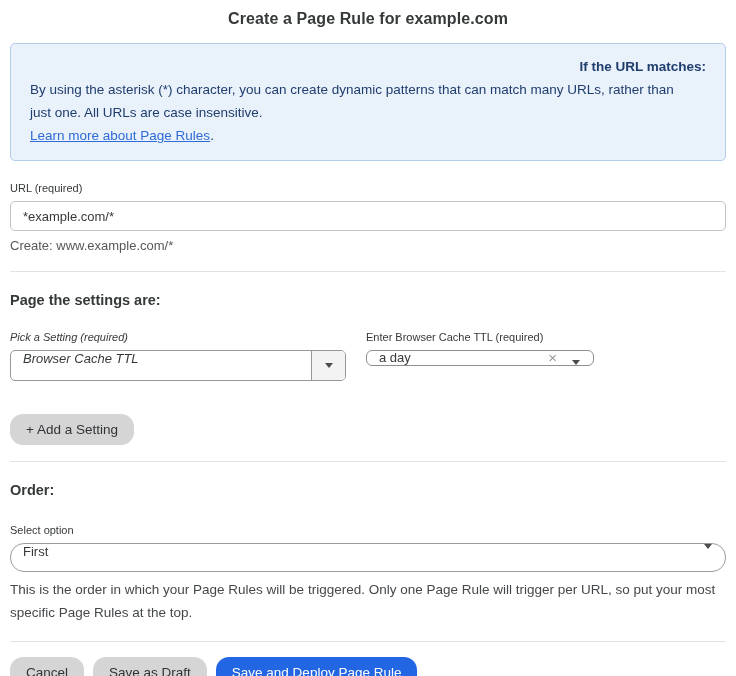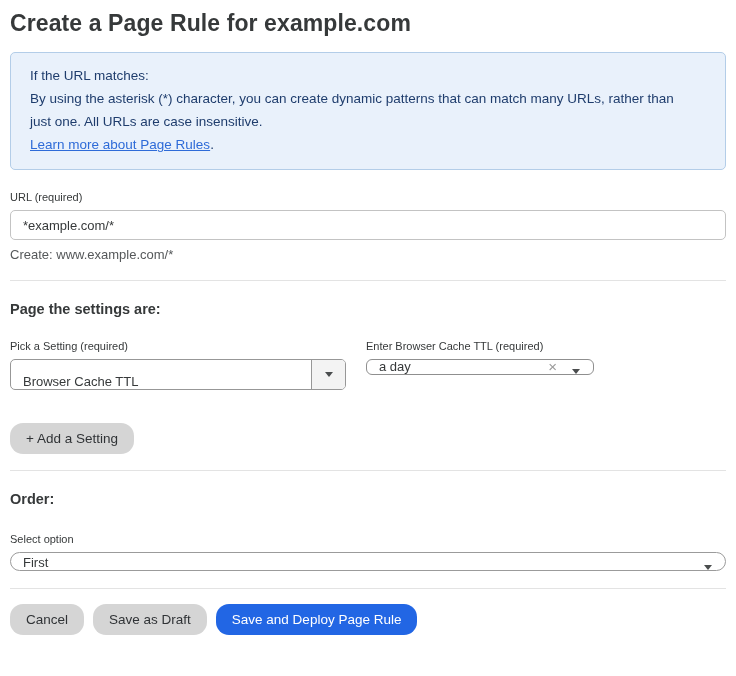--- a/index.html
+++ b/index.html
@@ -8,37 +8,38 @@
     width: 736px;
     height: 676px;
     background: #ffffff;
     font-family: "Liberation Sans", "DejaVu Sans", sans-serif;
     color: #36393a;
     overflow: hidden;
   }
   .page { padding: 0 10px; }
 
   .page-title {
-    font-size: 23px;
+    font-size: 16px;
     font-weight: 700;
     color: #36393a;
     margin: 10px 0 15px 0;
     letter-spacing: 0.1px;
+    text-align: center;
   }
 
   .info-box {
     background: #e9f1fb;
     border: 1px solid #b3cde8;
     border-radius: 5px;
     padding: 11px 19px 13px 19px;
     font-size: 13.5px;
     line-height: 23px;
     color: #1f3d6d;
   }
-  .info-heading { font-weight: 400; }
+  .info-heading { font-weight: 700; text-align: right; }
   .info-body { max-width: 660px; }
   .info-link-line a, .info-link {
     color: #2e6bd8;
     text-decoration: underline;
     cursor: pointer;
   }
   .info-link-suffix { color: #1f3d6d; }
 
   .field-label {
     display: block;
@@ -75,26 +76,26 @@
     font-size: 14.5px;
     font-weight: 700;
     color: #36393a;
     margin: 20px 0 0 0;
   }
 
   .settings-row {
     display: flex;
     margin-top: 23px;
   }
-  .settings-col-1 { width: 336px; }
+  .settings-col-1 { width: 336px; font-style: italic; }
   .settings-col-2 { width: 228px; margin-left: 20px; }
 
   .select-box {
     display: flex;
-    align-items: flex-end;
+    align-items: flex-start;
     height: 31px;
     border: 1px solid #979797;
     border-radius: 5px;
     background: #fff;
     cursor: pointer;
     overflow: hidden;
   }
   .select-value {
     flex: 1;
     padding: 0 12px;
@@ -150,21 +151,21 @@
     font-family: "Liberation Sans", "DejaVu Sans", sans-serif;
     padding: 8px 16px;
     cursor: pointer;
     color: #303336;
     background: #d5d5d5;
   }
   .add-setting-btn { margin-top: 33px; }
 
   .order-label-wrap { margin-top: 26px; }
   .order-select {
-    height: 19px;
+    height: 29px;
     border-radius: 14px;
     border: 1px solid #9b9b9b;
   }
   .order-select .select-arrow-inline {
     padding-right: 13px;
     display: flex;
     align-items: center;
   }
   .order-help {
     font-size: 13.5px;
@@ -235,20 +236,21 @@
   <h2 class="section-heading">Order:</h2>
 
   <div class="order-label-wrap">
     <label class="field-label">Select option</label>
     <div class="select-box order-select">
       <span class="select-value">First</span>
       <span class="select-arrow-inline">
           <span class="caret-down"></span>
         </span>
     </div>
+    <p class="order-help">This is the order in which your Page Rules will be triggered. Only one Page Rule will trigger per URL, so put your most specific Page Rules at the top.</p>
   </div>
 
   <hr class="divider" style="margin-top:17px;">
 
   <div class="footer-row">
     <button class="btn">Cancel</button>
     <button class="btn">Save as Draft</button>
     <button class="btn btn-primary">Save and Deploy Page Rule</button>
   </div>
 

